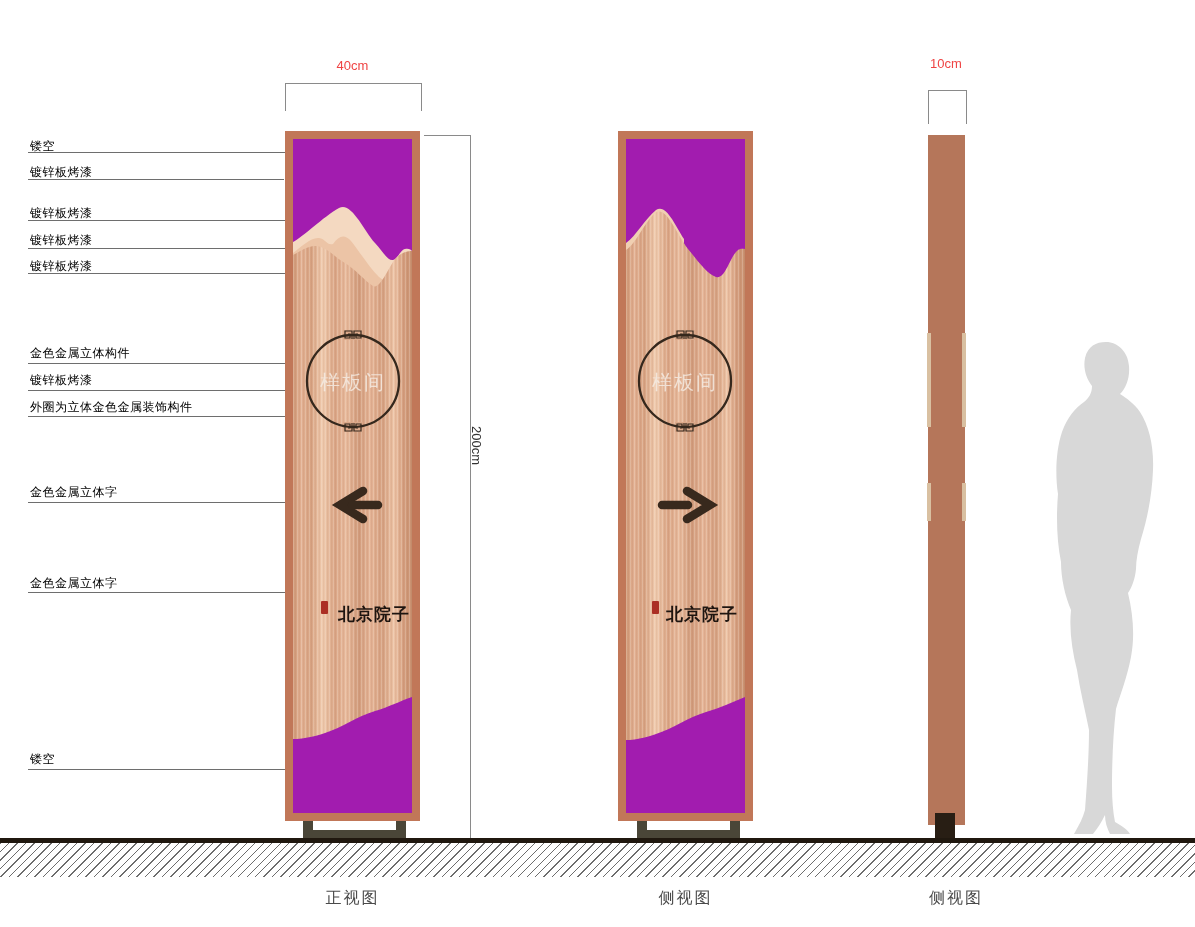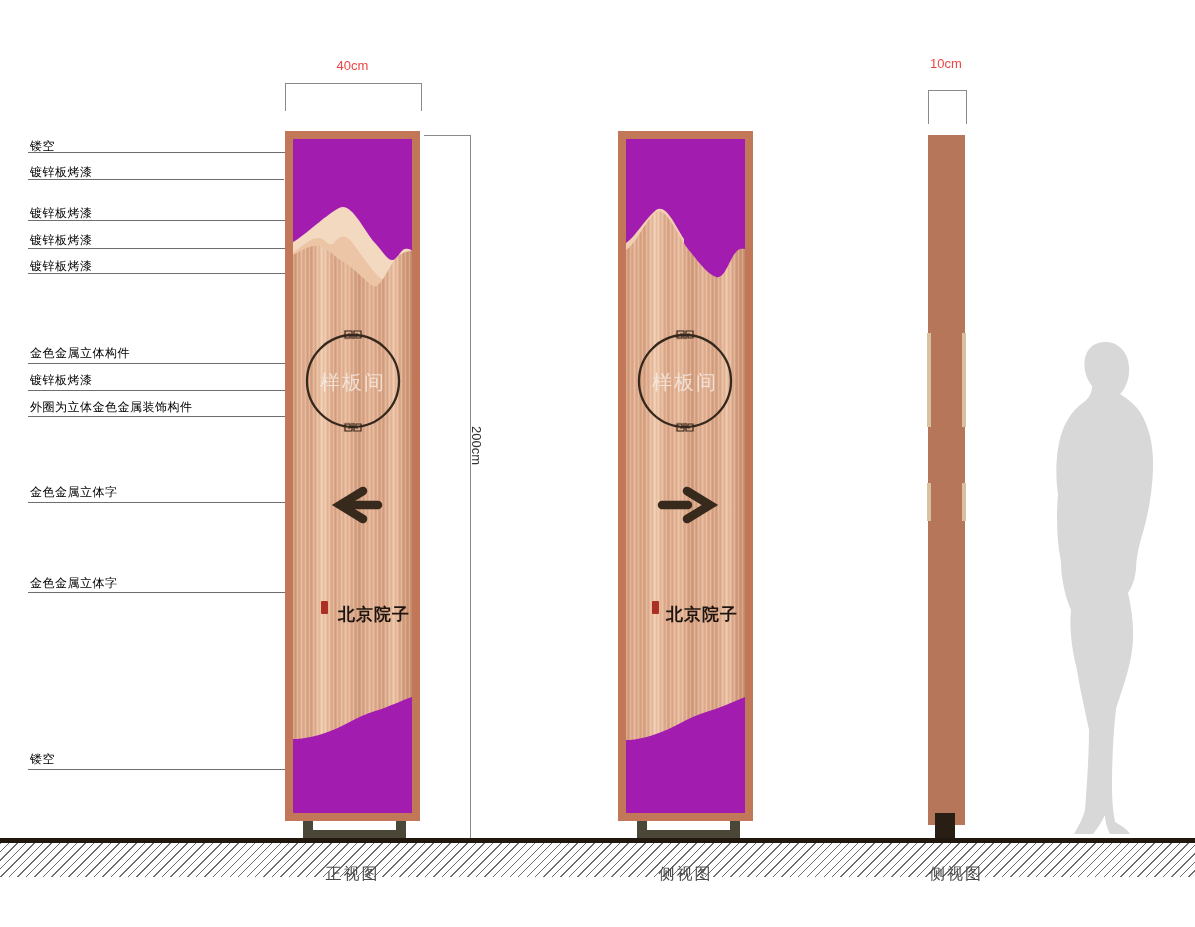--- a/index.html
+++ b/index.html
@@ -19,21 +19,21 @@
   .panel-frame svg{display:block;}
   .profile-col{position:absolute;left:928px;top:135px;width:37px;height:690px;background:#b5765a;}
   .notch{position:absolute;width:4px;background:#d9c0a1;}
   .profile-foot{position:absolute;left:935px;top:813px;width:20px;height:25px;background:#281e14;}
   .base-channel{position:absolute;width:83px;height:9px;border-left:10px solid #4a4638;border-right:10px solid #4a4638;border-bottom:8px solid #4a4638;background:transparent;}
   
   .ground-line{position:absolute;left:0;top:838px;width:1195px;height:5px;background:#20180f;}
   .ground-hatch{position:absolute;left:0;top:843px;width:1195px;height:34px;
     background:repeating-linear-gradient(135deg,#6d6d6d 0 1px,transparent 1px 6px);}
   
-  .caption{position:absolute;top:864px;font-size:16px;color:#4a4a4a;text-align:center;letter-spacing:2px;}
+  .caption{position:absolute;top:888px;font-size:16px;color:#4a4a4a;text-align:center;letter-spacing:2px;}
   .sil{position:absolute;left:1028px;top:336px;}
 </style>
 </head>
 <body>
 
 <div class="stage">
 
   <div class="callout-label" style="top:138px;">镂空</div>
   <div class="callout-line" style="top:152px;width:278px;"></div>
 

